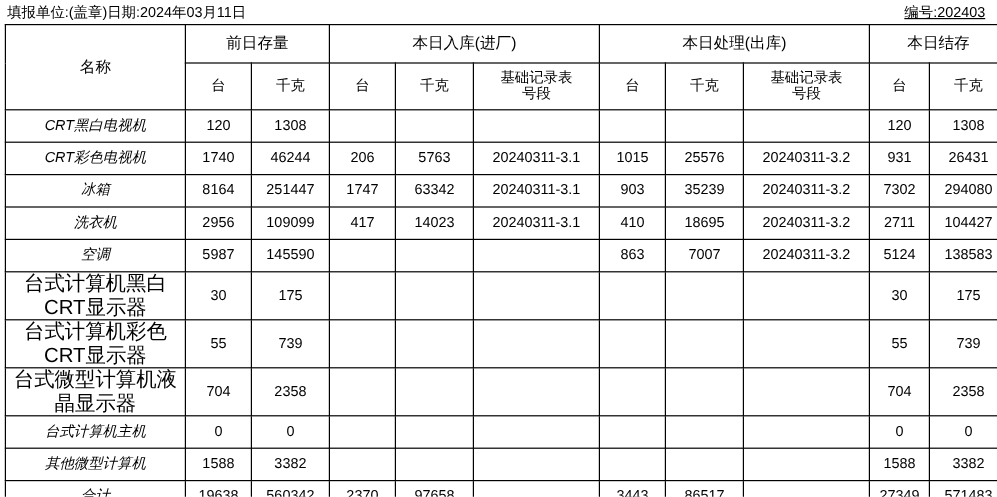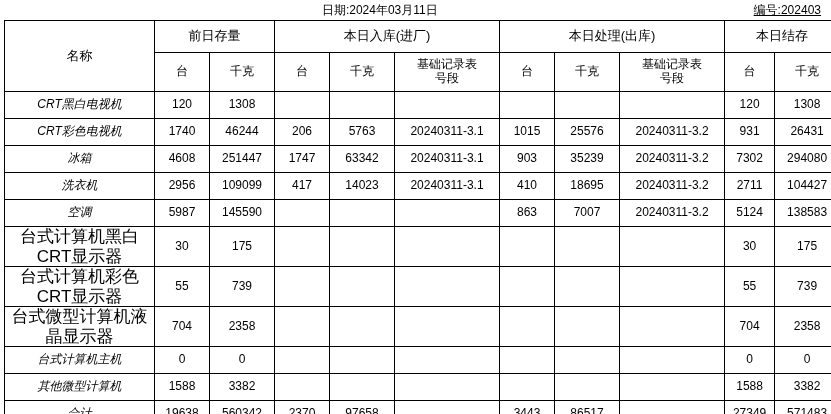--- a/index.html
+++ b/index.html
@@ -28,21 +28,20 @@
     font-size: 12px;
     padding: 2px 2px 2px 2px;
     box-sizing: border-box;
   }
   .meta-left {
     flex: 0 0 auto;
     white-space: nowrap;
   }
   .meta-center {
     flex: 1 1 auto;
-    text-align: center;
     white-space: nowrap;
   }
   .meta-right {
     flex: 0 0 auto;
     white-space: nowrap;
     padding-right: 4px;
     text-decoration: underline;
   }
   table.sheet {
     border-collapse: collapse;
@@ -86,20 +85,21 @@
   .two-line {
     line-height: 1.15;
   }
 </style>
 </head>
 <body>
 
 <div class="page">
 
   <div class="meta-row">
+    <div class="meta-left">填报单位:(盖章)</div>
     <div class="meta-center">日期:2024年03月11日</div>
     <div class="meta-right">编号:202403</div>
   </div>
 
   <table class="sheet">
     <colgroup>
       <col style="width:150px">
       <col style="width:55px">
       <col style="width:65px">
       <col style="width:55px">
@@ -160,21 +160,21 @@
         <td>5763</td>
         <td>20240311-3.1</td>
         <td>1015</td>
         <td>25576</td>
         <td>20240311-3.2</td>
         <td>931</td>
         <td>26431</td>
       </tr>
       <tr>
         <td class="label">冰箱</td>
-        <td>4608</td>
+        <td>8164</td>
         <td>251447</td>
         <td>1747</td>
         <td>63342</td>
         <td>20240311-3.1</td>
         <td>903</td>
         <td>35239</td>
         <td>20240311-3.2</td>
         <td>7302</td>
         <td>294080</td>
       </tr>

